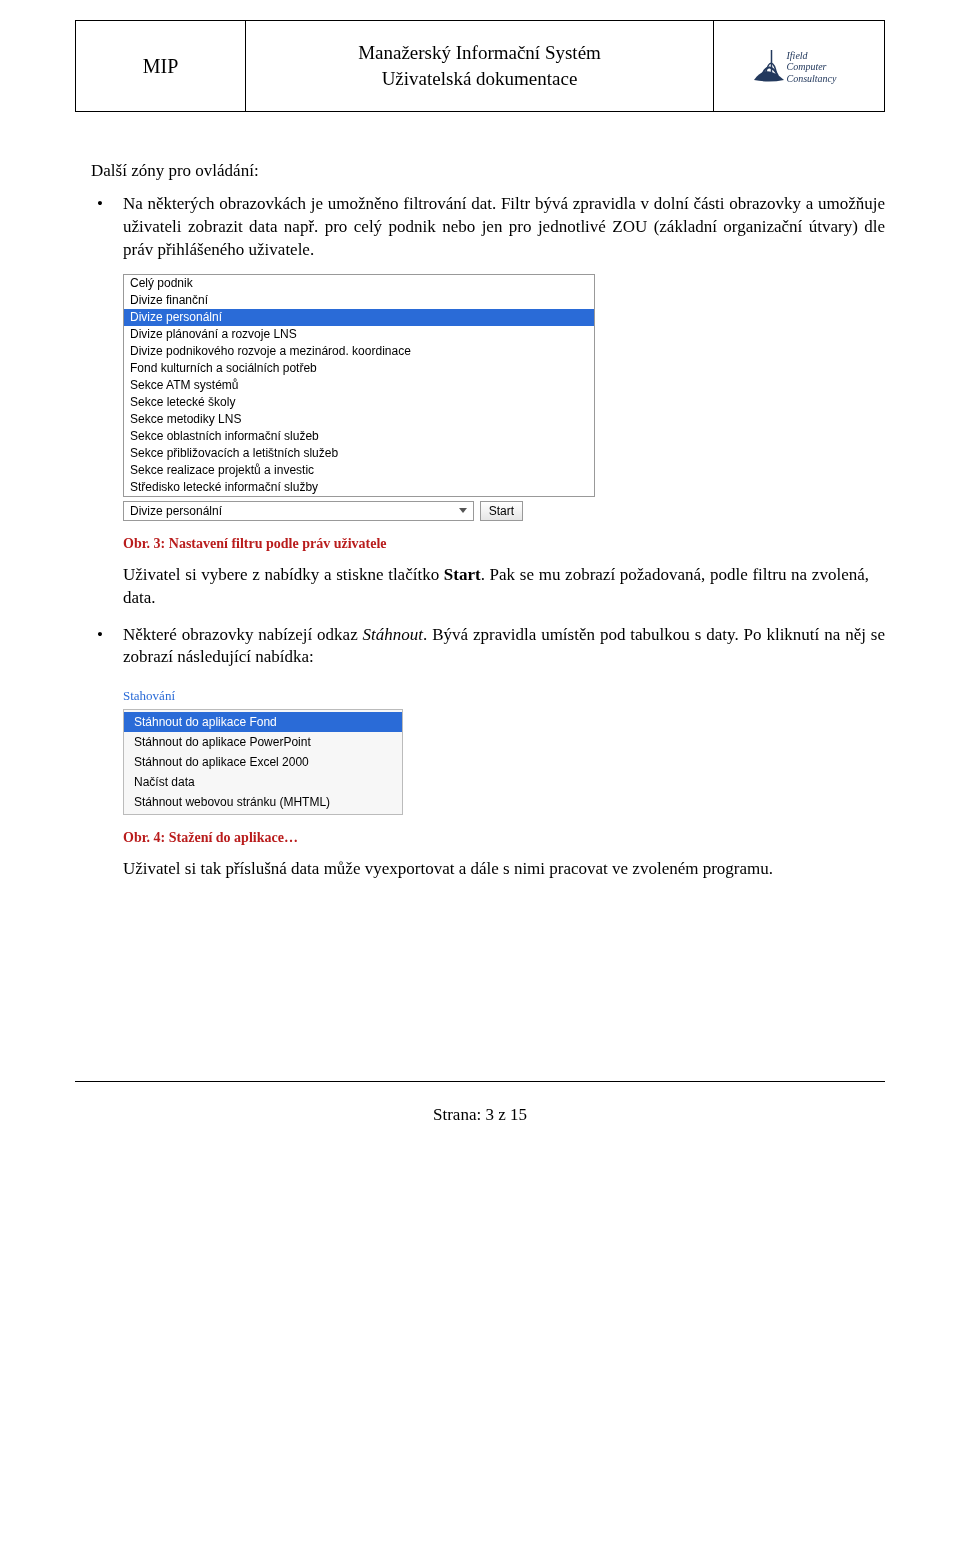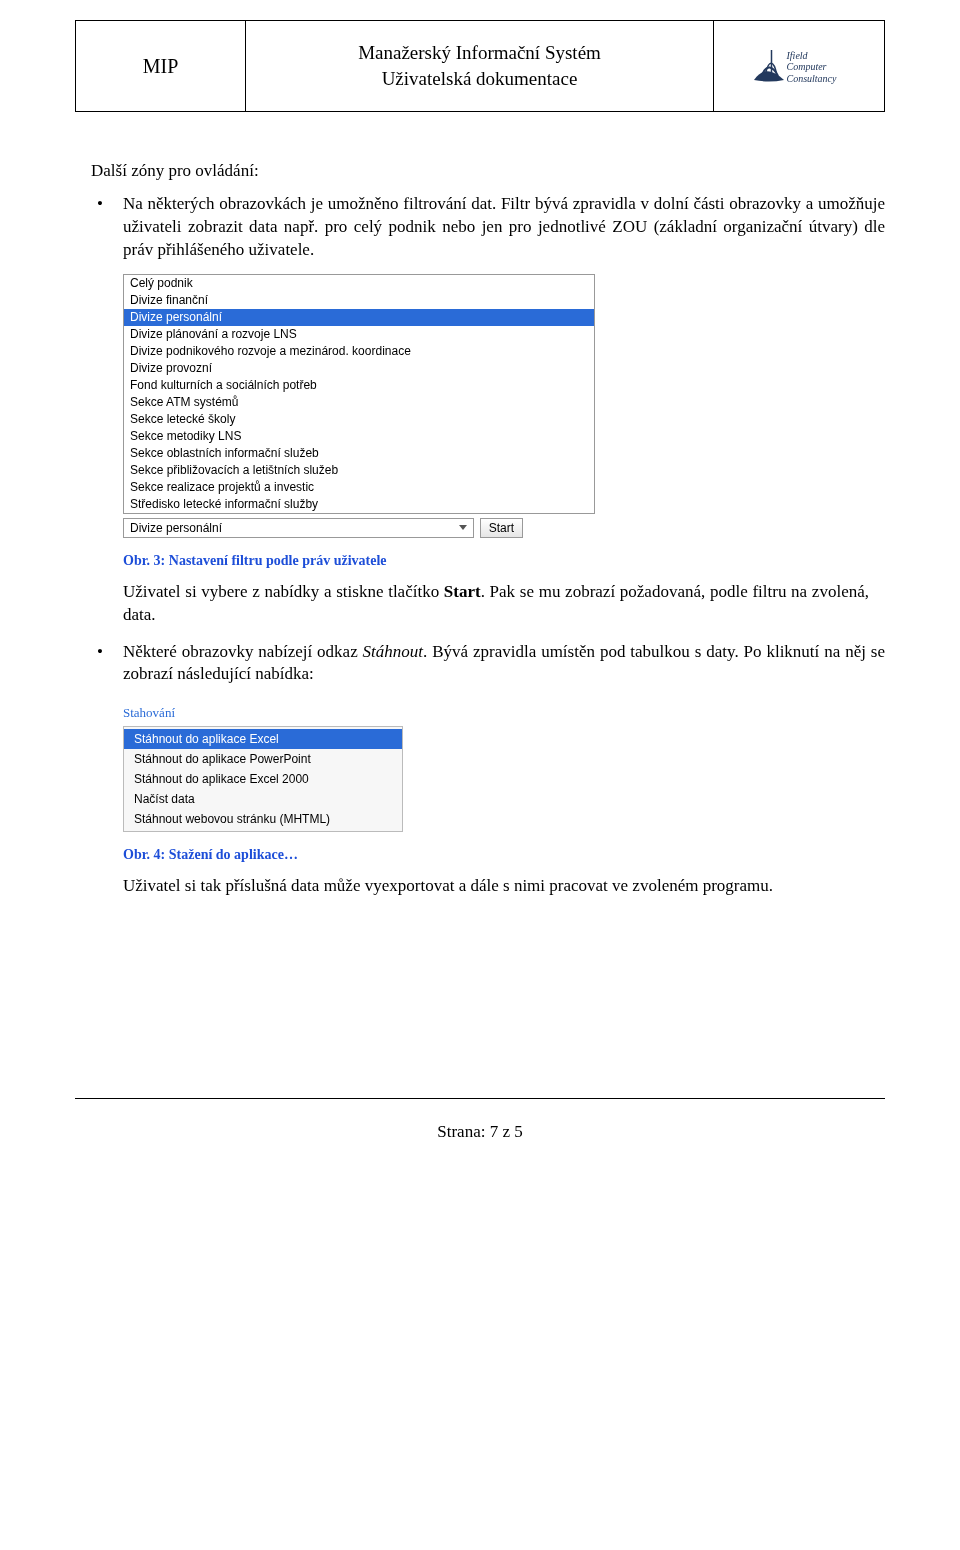--- a/index.html
+++ b/index.html
@@ -52,21 +52,21 @@
     content: "•";
     position: absolute;
     left: 22px;
     top: 0;
     font-size: 17px;
   }
 
   
   .fig-wrap { margin: 12px 0 10px 48px; }
   .fig-caption {
-    color: #1d4ed8;
+    color: #b91c1c;
     font-size: 14px;
     font-weight: bold;
     margin: 14px 0 10px 48px;
   }
 
   
   .listbox {
     width: 472px;
     border: 1px solid #999;
     background: #fff;
@@ -186,21 +186,20 @@
   </li>
 </ul>
 
 <div class="fig-wrap">
   <div class="listbox" id="listbox">
       <div class="row">Celý podnik</div>
       <div class="row">Divize finanční</div>
       <div class="row selected">Divize personální</div>
       <div class="row">Divize plánování a rozvoje LNS</div>
       <div class="row">Divize podnikového rozvoje a mezinárod. koordinace</div>
-      <div class="row">Divize provozní</div>
       <div class="row">Fond kulturních a sociálních potřeb</div>
       <div class="row">Sekce ATM systémů</div>
       <div class="row">Sekce letecké školy</div>
       <div class="row">Sekce metodiky LNS</div>
       <div class="row">Sekce oblastních informační služeb</div>
       <div class="row">Sekce přibližovacích a letištních služeb</div>
       <div class="row">Sekce realizace projektů a investic</div>
       <div class="row">Středisko letecké informační služby</div>
     </div>
   <div class="selectrow">
@@ -222,25 +221,25 @@
 
 <ul class="bul" style="margin-top:14px;">
   <li>
     <span>Některé obrazovky nabízejí odkaz </span><i>Stáhnout</i><span>. Bývá zpravidla umístěn pod tabulkou s daty. Po kliknutí na něj se zobrazí následující nabídka:</span>
   </li>
 </ul>
 
 <div style="height:12px;"></div>
 <div class="dlmenu-title">Stahování</div>
 <div class="dlmenu" id="dlmenu">
-    <div class="row selected">Stáhnout do aplikace Excel</div>
+    <div class="row selected">Stáhnout do aplikace Fond</div>
     <div class="row">Stáhnout do aplikace PowerPoint</div>
     <div class="row">Stáhnout do aplikace Excel 2000</div>
     <div class="row">Načíst data</div>
     <div class="row">Stáhnout webovou stránku (MHTML)</div>
   </div>
 
 <div class="fig-caption">Obr. 4: Stažení do aplikace…</div>
 
 <p class="body" style="margin-left:48px;">Uživatel si tak příslušná data může vyexportovat a dále s nimi pracovat ve zvoleném programu.</p>
 
 <div class="ftr-line"></div>
-<div class="ftr">Strana:  7 z 5</div>
+<div class="ftr">Strana:  3 z 15</div>
 
 </body></html>

